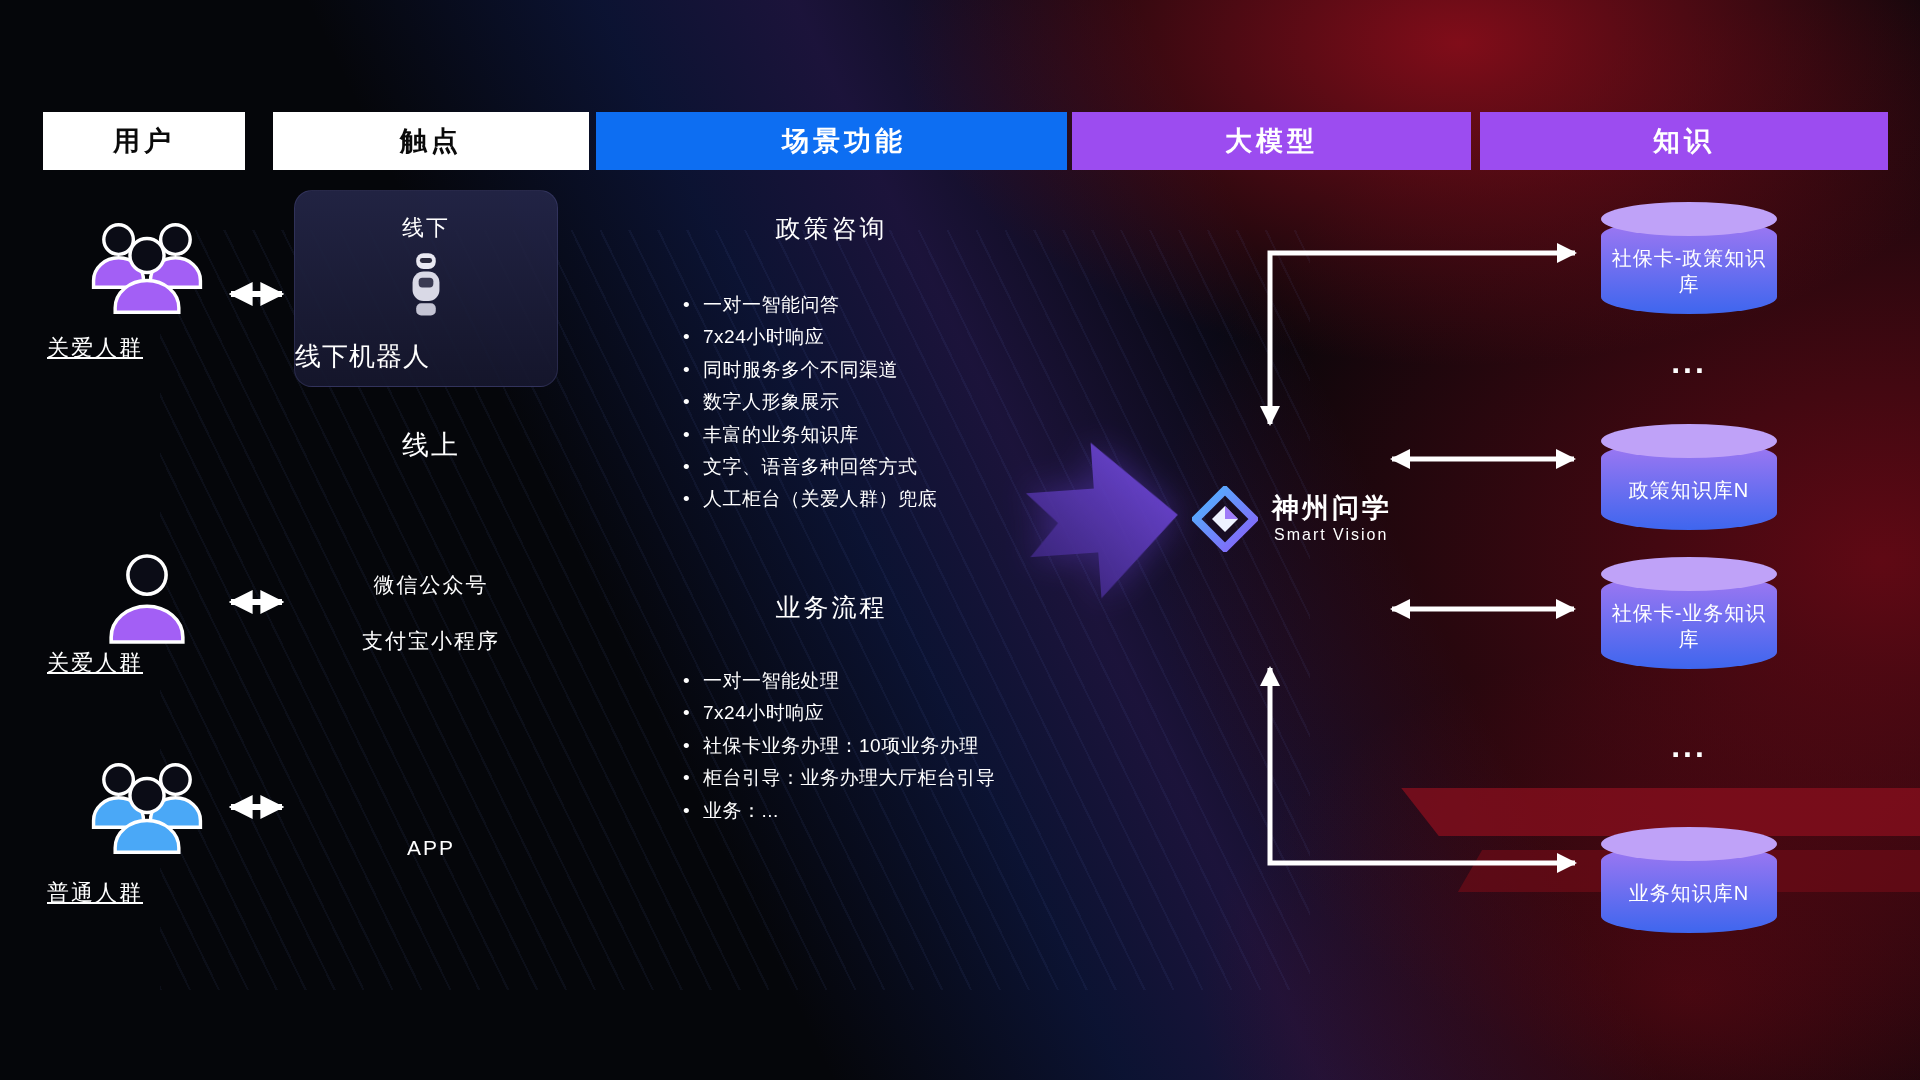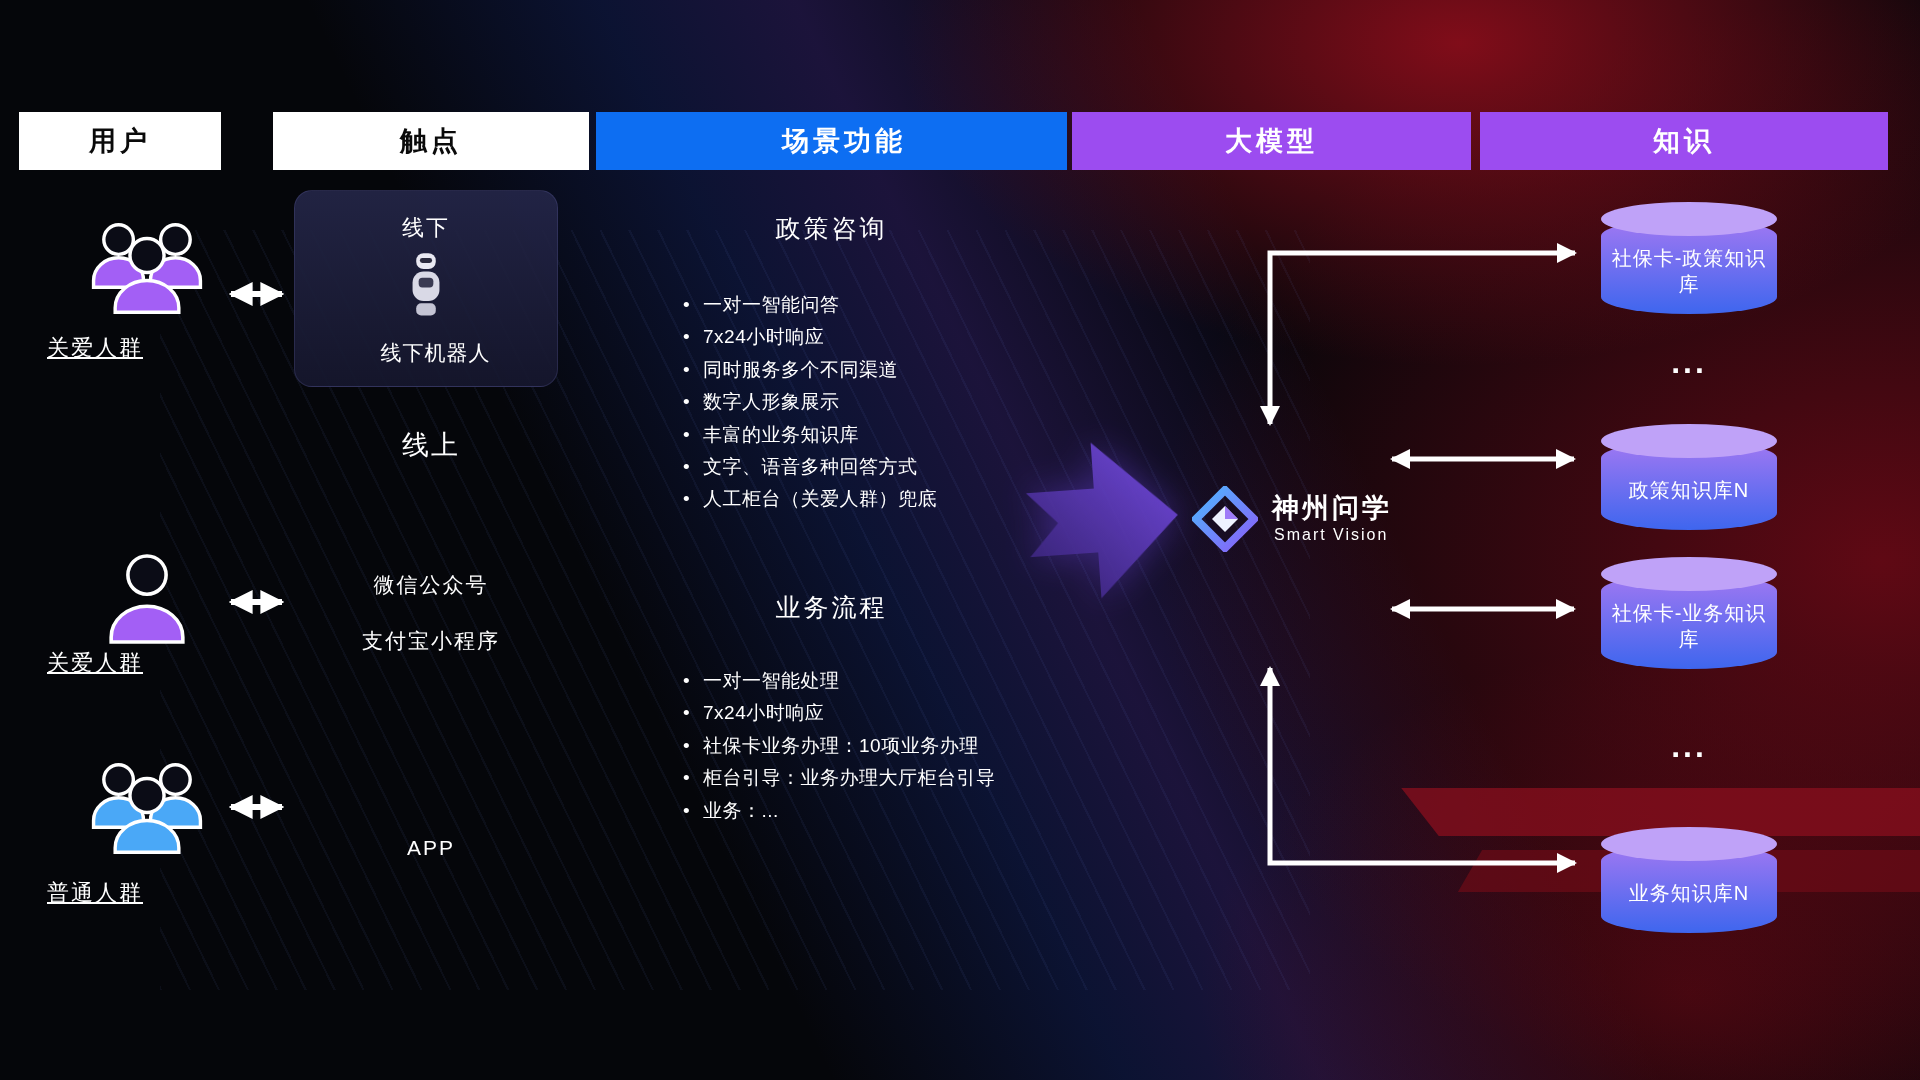--- a/index.html
+++ b/index.html
@@ -26,21 +26,21 @@
   .hdr-blue { background:var(--header_blue); color:#fff; }
   .hdr-purple { background:var(--header_purple); color:#ffffff; }
 
   .user-label { position:absolute; width:200px; text-align:left; font-size:22px; letter-spacing:2px;text-decoration:underline; }
   .icon-wrap { position:absolute; }
 
   .tp-card { position:absolute; left:294px; top:190px; width:264px; height:197px; border-radius:18px;
     background:linear-gradient(180deg, rgba(36,38,72,0.92), rgba(22,23,46,0.92));
     border:1px solid rgba(130,130,210,0.18); }
   .tp-card-title { position:absolute; left:0; top:22px; width:100%; text-align:center; font-size:22px; letter-spacing:2px; }
-  .tp-card-caption { position:absolute; left:0; top:148px; width:100%; text-align:center; font-size:21px; letter-spacing:1px;padding-left:19px; }
+  .tp-card-caption { position:absolute; left:0; top:148px; width:100%; text-align:left; font-size:26px; letter-spacing:1px; }
   .tp-robot { position:absolute; left:50%; top:58px; transform:translateX(-50%); }
   .tp-label { position:absolute; left:273px; width:316px; text-align:center; font-size:21px; letter-spacing:2px; }
 
   .fn-title { position:absolute; left:596px; width:471px; text-align:center; font-size:25px; font-weight:normal; letter-spacing:3px; }
   .fn-list { position:absolute; left:681px; width:420px; font-size:19px; }
   .fn-list .li { position:relative; padding-left:22px; line-height:32.4px; letter-spacing:0.5px; }
   .fn-list .li::before { content:"•"; position:absolute; left:2px; top:0; }
 
   .big-arrow { position:absolute; left:1028px; top:426px; width:150px; height:188px; transform:rotate(-4deg); opacity:.92;
     filter:drop-shadow(0 0 18px rgba(110,70,230,0.45)); }
@@ -63,21 +63,21 @@
 </style>
 </head>
 <body>
 
 <div class="stage">
 
   <div class="streaks"></div>
   <div class="red-band band1"></div>
   <div class="red-band band2"></div>
 
-  <div class="hdr hdr-white" style="left:19px;width:202px;">用户</div>
+  <div class="hdr hdr-white" style="left:43px;width:202px;">用户</div>
   <div class="hdr hdr-white" style="left:273px;width:316px;">触点</div>
   <div class="hdr hdr-blue" style="left:596px;width:471px;padding-left:25px;">场景功能</div>
   <div class="hdr hdr-purple" style="left:1072px;width:399px;">大模型</div>
   <div class="hdr hdr-purple" style="left:1480px;width:408px;">知识</div>
 
   <div class="icon-wrap" style="left:84px;top:210px;width:126px;height:108px;">
     <svg width="126" height="108" viewBox="0 0 110 95">
       <g stroke="#fff" stroke-width="3">
         <circle cx="30" cy="26" r="13" fill="#0b0c16"></circle>
         <path d="M8 62 a22 20 0 0 1 44 0 v6 h-44 z" style="fill:var(--user_purple)"></path>

